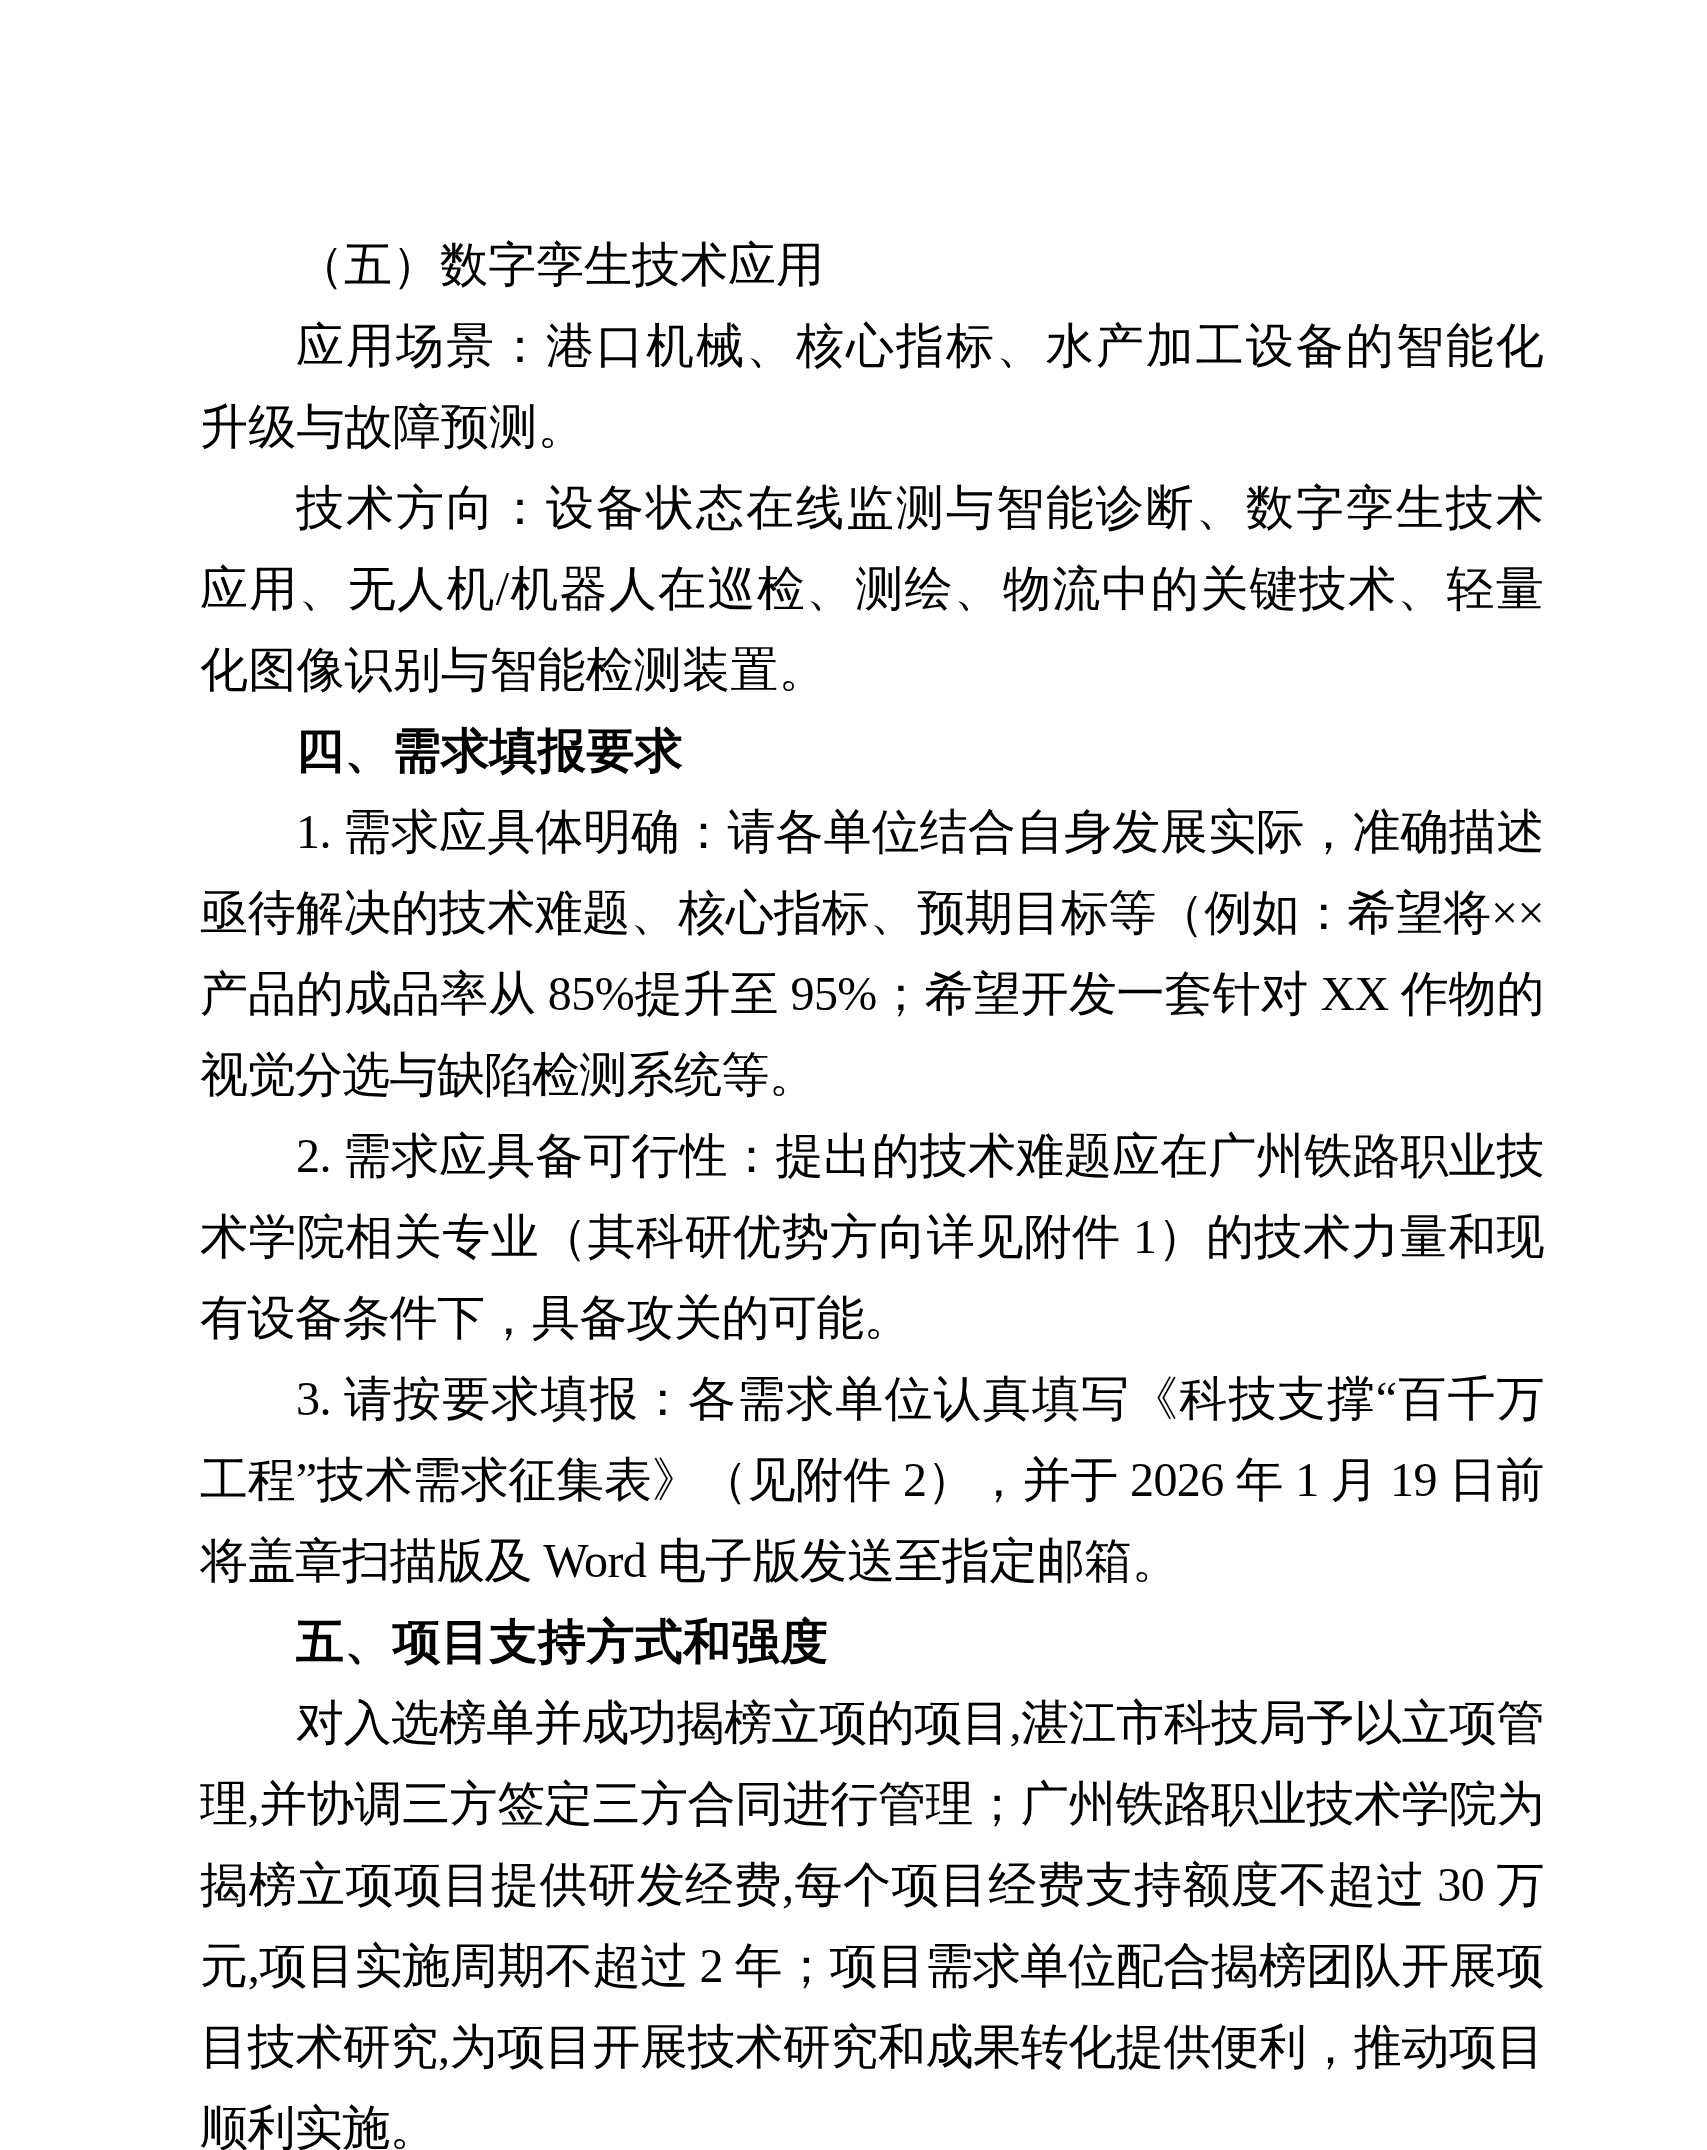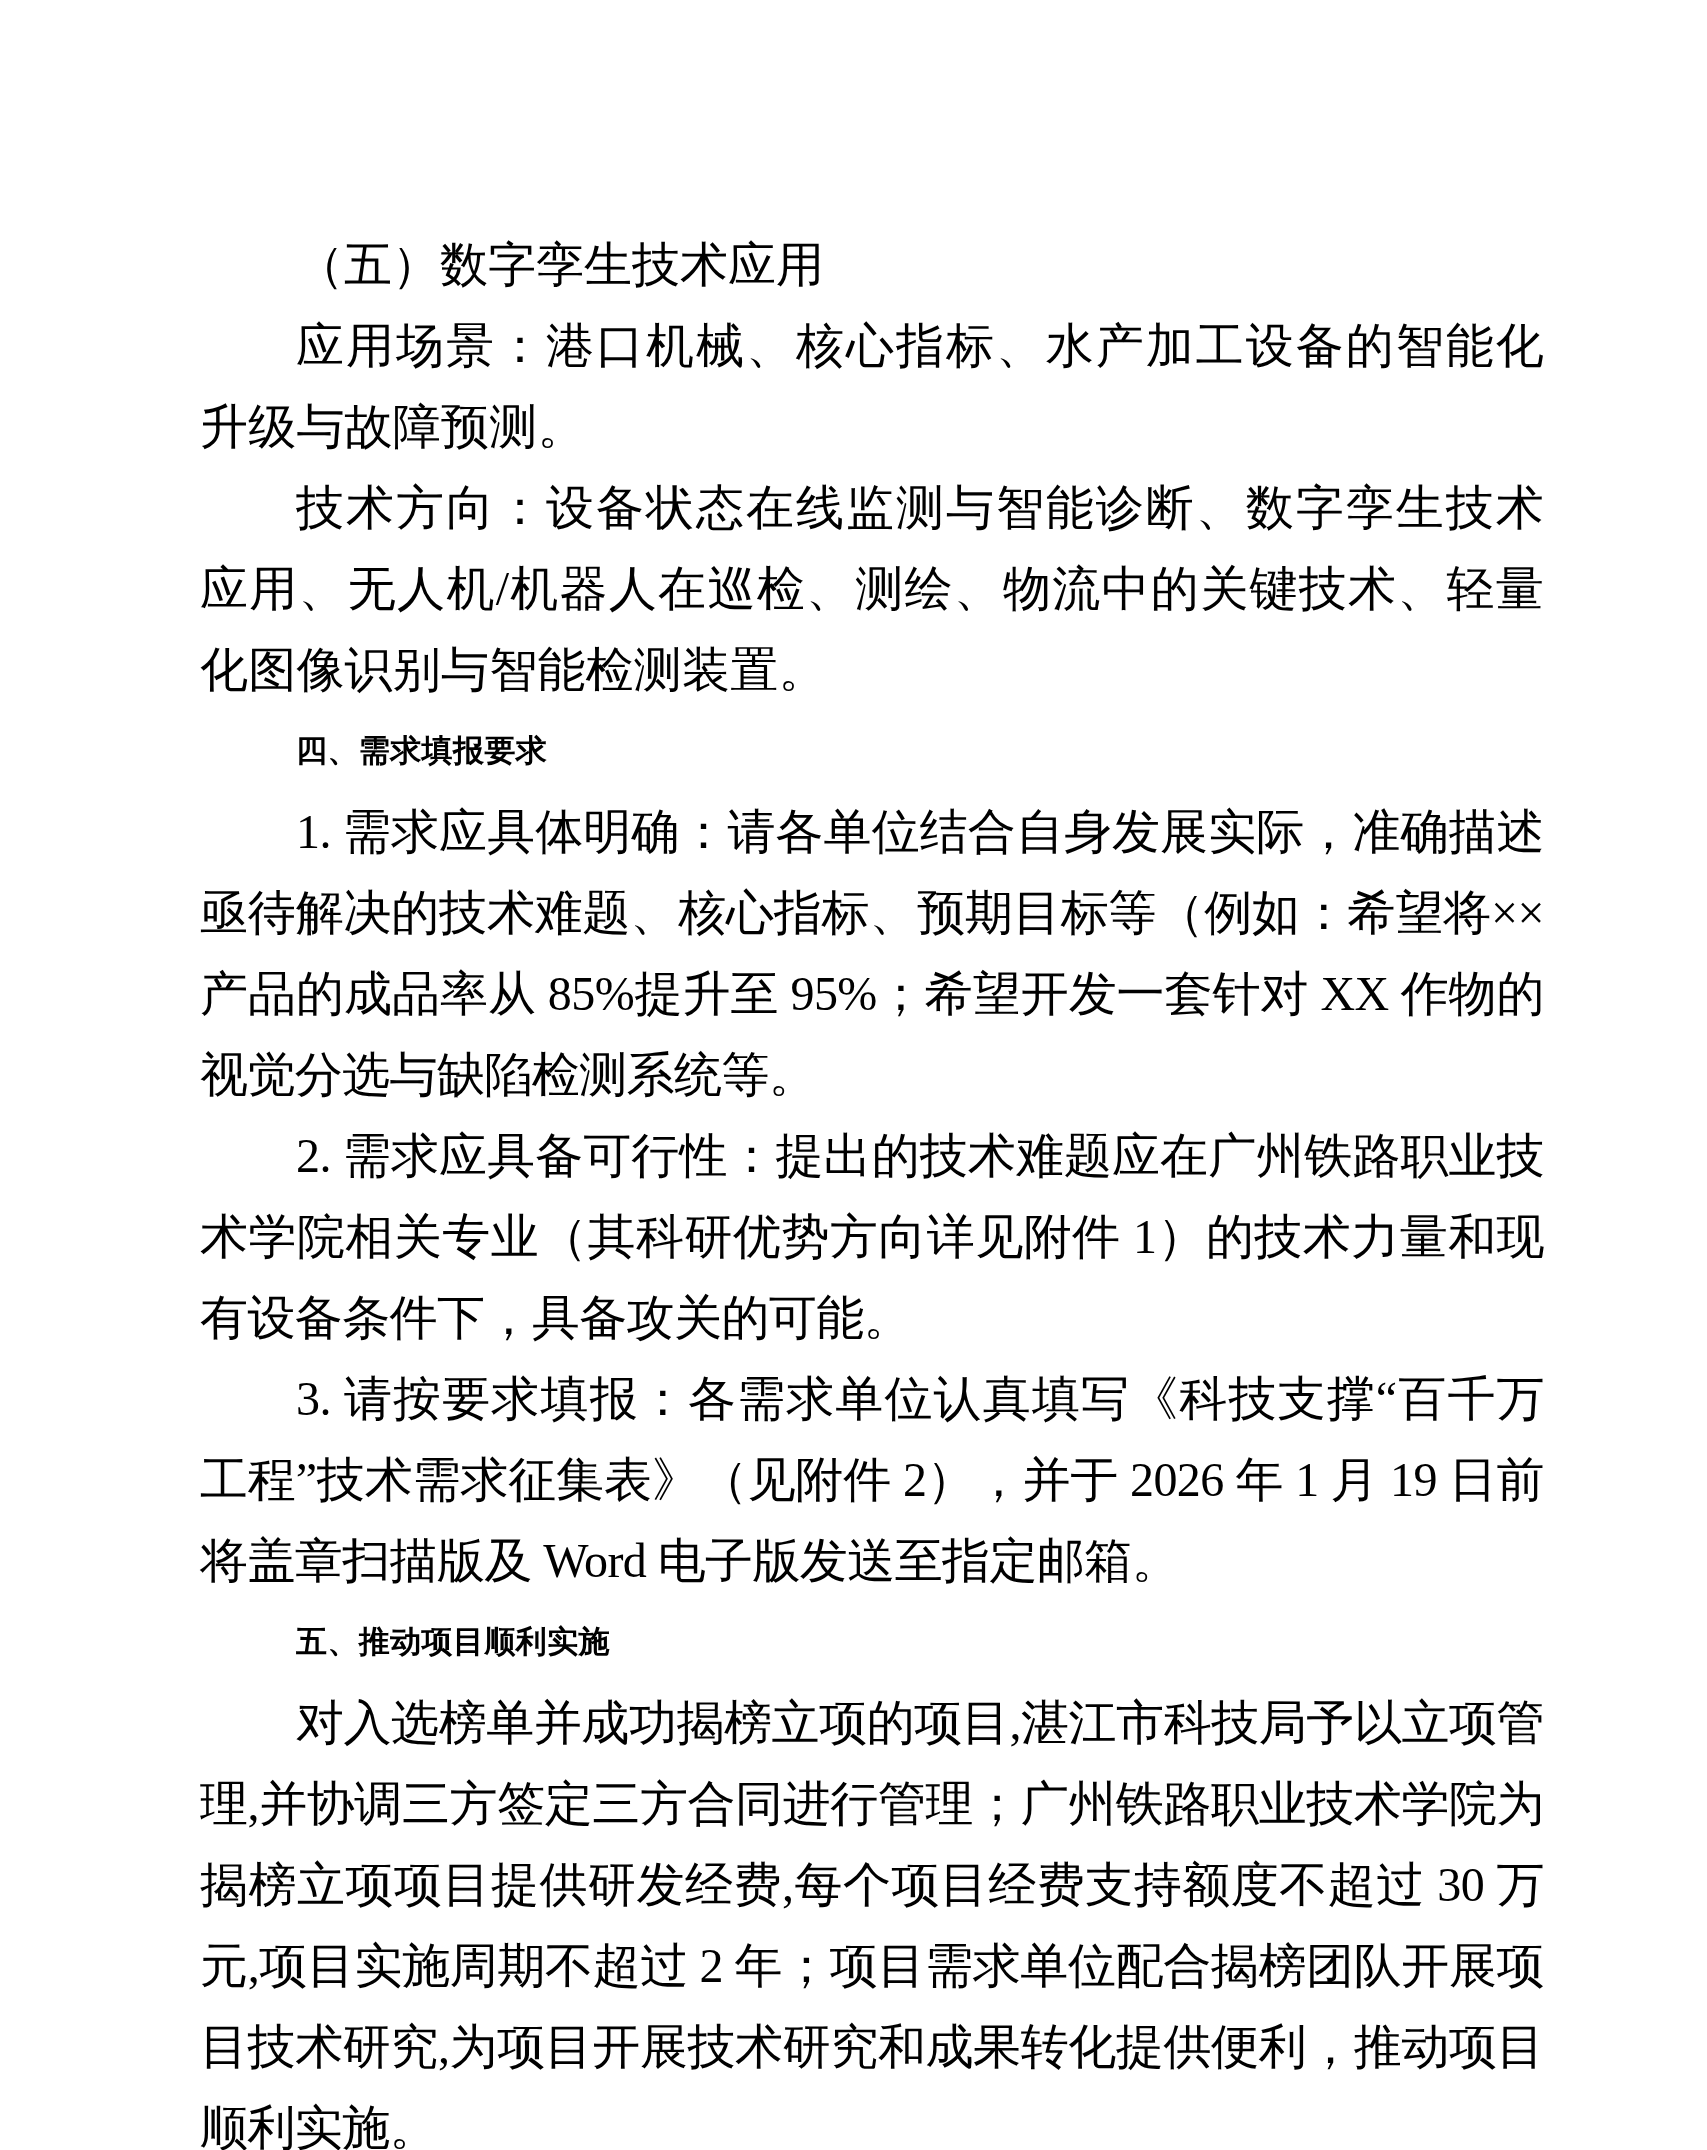--- a/index.html
+++ b/index.html
@@ -37,21 +37,21 @@
     text-indent: 96px;
     color: #000000;
     font-weight: 400;
   }
   .para.tight {
     letter-spacing: -0.6px;
   }
   
   .heading {
     font-family: "Liberation Sans", "DejaVu Sans", sans-serif;
-    font-size: 31px;
+    font-size: 48px;
     line-height: 81px;
     font-weight: 700;
     margin: 0;
     text-indent: 96px;
     letter-spacing: 0.4px;
     color: #000000;
   }
   
   .subheading {
     font-family: "Liberation Serif", "DejaVu Serif", serif;
@@ -77,20 +77,20 @@
     <p class="para">技术方向：设备状态在线监测与智能诊断、数字孪生技术应用、无人机/机器人在巡检、测绘、物流中的关键技术、轻量化图像识别与智能检测装置。</p>
 
     <p class="heading">四、需求填报要求</p>
 
     <p class="para tight">1. 需求应具体明确：请各单位结合自身发展实际，准确描述亟待解决的技术难题、核心指标、预期目标等（例如：希望将××产品的成品率从 85%提升至 95%；希望开发一套针对 XX 作物的视觉分选与缺陷检测系统等。</p>
 
     <p class="para tight">2. 需求应具备可行性：提出的技术难题应在广州铁路职业技术学院相关专业（其科研优势方向详见附件 1）的技术力量和现有设备条件下，具备攻关的可能。</p>
 
     <p class="para tight">3. 请按要求填报：各需求单位认真填写《科技支撑“百千万工程”技术需求征集表》（见附件 2），并于 2026 年 1 月 19 日前将盖章扫描版及 Word 电子版发送至指定邮箱。</p>
 
-    <p class="heading">五、推动项目顺利实施</p>
+    <p class="heading">五、项目支持方式和强度</p>
 
     <p class="para tight">对入选榜单并成功揭榜立项的项目,湛江市科技局予以立项管理,并协调三方签定三方合同进行管理；广州铁路职业技术学院为揭榜立项项目提供研发经费,每个项目经费支持额度不超过 30 万元,项目实施周期不超过 2 年；项目需求单位配合揭榜团队开展项目技术研究,为项目开展技术研究和成果转化提供便利，推动项目顺利实施。</p>
 
   </div>
 
 </div>
 
 
 </body></html>

